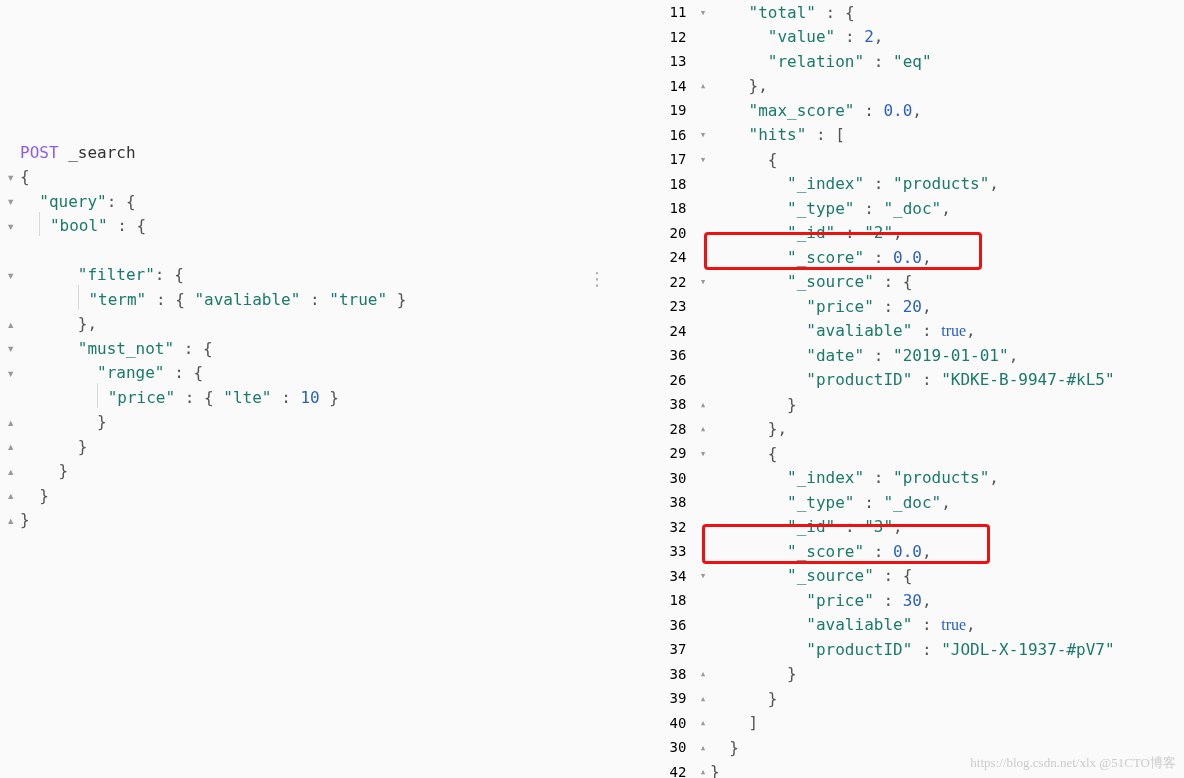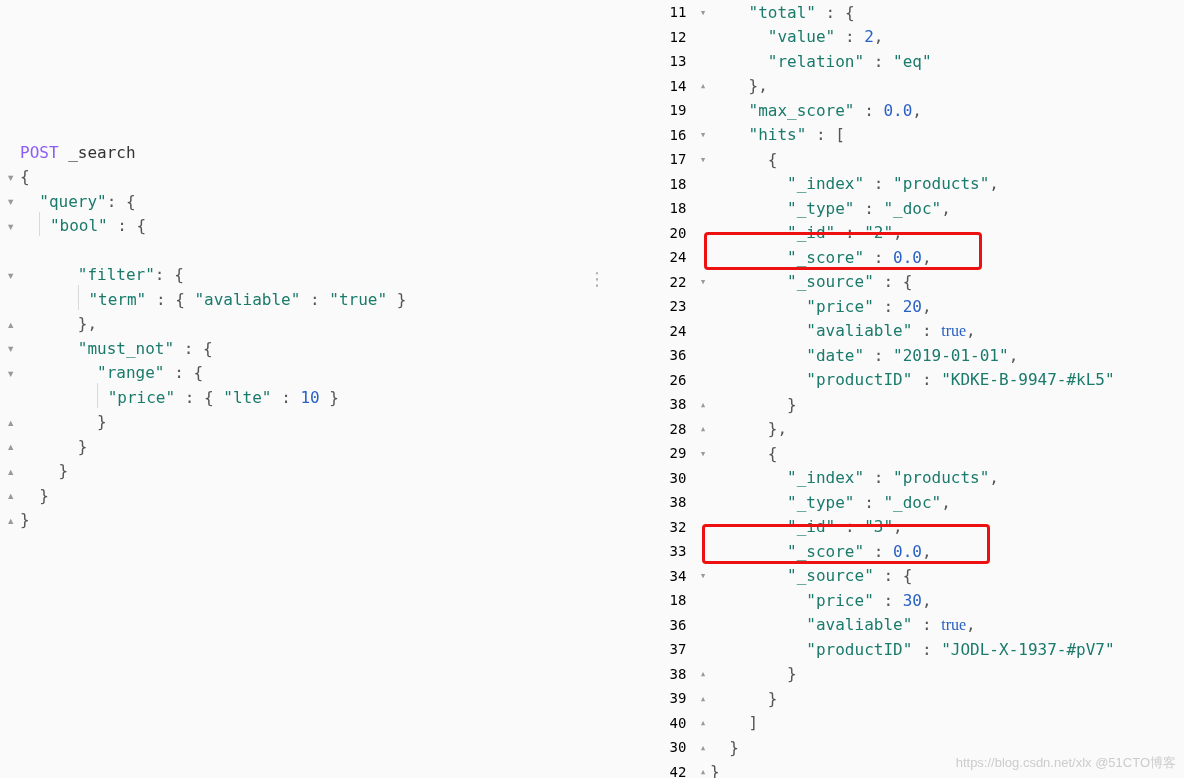--- a/index.html
+++ b/index.html
@@ -20,21 +20,21 @@
   .kw-post { color:#8b5cf6; }
   .key { color:#1a7a6b; }
   .str { color:#1a7a6b; }
   .num { color:#2860c4; }
   .bool { color:#2860c4;font-family:Liberation Serif, serif; }
   .punc { color:#555; }
   .plain { color:#333; }
   .indent { border-left:1px solid #d9d9d9; display:inline-block; height:24.5px; }
   .drag { position:absolute; top:268px; left:588px; color:#aaa; font-size:18px; letter-spacing:1px; }
   .hl { position:absolute; border:3px solid #e11; border-radius:4px; pointer-events:none; }
-  .wm { position:absolute; right:8px; bottom:6px; color:#ccc; font-size:13px; font-family:Liberation Sans, sans-serif; }
+  .wm { position:absolute; right:8px; bottom:6px; color:#ccc; font-size:13px; font-family:Liberation Serif, serif; }
 </style>
 </head>
 <body>
 
 <div class="panes">
   <div class="pane left">
     <div class="gutterL" id="gL">
         <div class="gline"></div>
         <div class="gline">▾</div>
         <div class="gline">▾</div>

